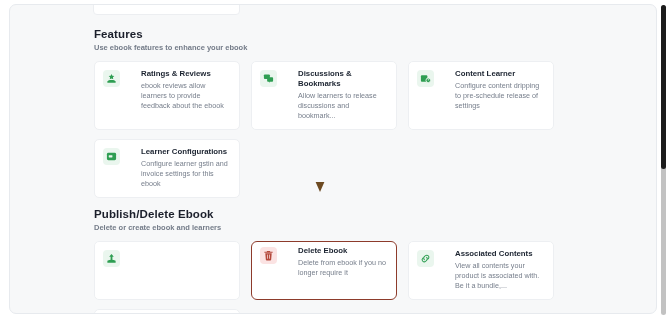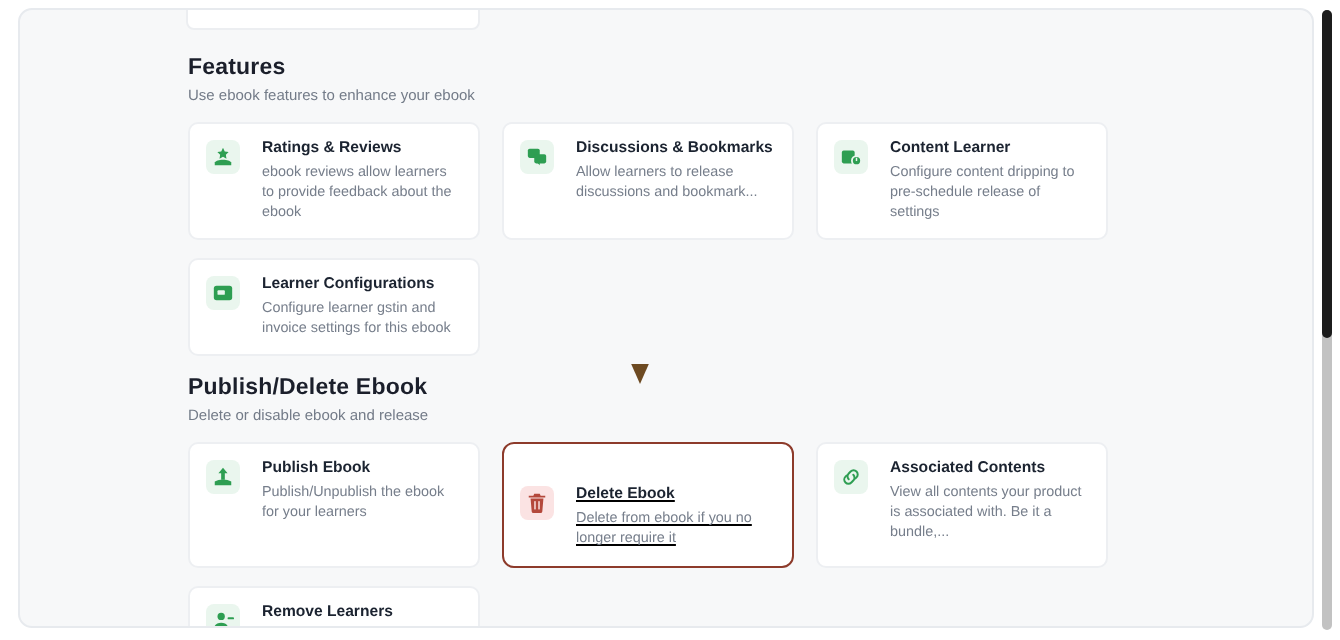--- a/index.html
+++ b/index.html
@@ -88,45 +88,45 @@
     color: #1b1f2b;
     letter-spacing: 0.1px;
     margin: 0 0 2px 0;
     line-height: 14px;
   }
   .section-sub {
     font-size: 7.5px;
     color: #737b88;
     margin: 0 0 8px 0;
     line-height: 10px;
+    font-weight: bold;
   }
 
   .card-row {
     display: flex;
     gap: 11px;
     margin-bottom: 9px;
   }
 
   .card {
     width: 146px;
     min-height: 44px;
     background: #ffffff;
     border: 1px solid #edeff2;
     border-radius: 5px;
     box-sizing: border-box;
     padding: 7px 8px 8px 8px;
     display: flex;
-    gap: 11px;
+    gap: 21px;
     align-items: flex-start;
   }
   .card.highlight {
     border: 1px solid #8d3b2b;
     border-radius: 6px;
-    padding: 20px 8px 9px 8px;
-    text-decoration: underline;
+    padding: 4px 8px 9px 8px;
   }
   .card.ghost {
     visibility: hidden;
   }
 
   .card-icon {
     flex: 0 0 auto;
     width: 17px;
     height: 17px;
     border-radius: 4px;
@@ -232,32 +232,28 @@
                   <div class="card-title">Learner Configurations</div>
                   <div class="card-desc">Configure learner gstin and invoice settings for this ebook</div>
                 </div>
               </div>
               <div class="card ghost"></div>
               <div class="card ghost"></div>
             </div>
           </div>
           <div class="section">
             <div class="section-title">Publish/Delete Ebook</div>
-            <div class="section-sub">Delete or disable ebook and release</div>
+            <div class="section-sub">Delete or create ebook and learners</div>
             <div class="card-row">
               <div class="card">
                 <div class="card-icon">
                   <svg xmlns="http://www.w3.org/2000/svg" width="11" height="11" viewBox="0 0 24 24" fill="#2e9e52">
                     <path d="M12 2l5 6h-3v7h-4V8H7z"></path>
                     <path d="M3 17c2.5-1.6 5.5-2.4 9-2.4s6.5.8 9 2.4v4H3z"></path>
                   </svg>
-                </div>
-                <div class="card-body">
-                  <div class="card-title">Publish Ebook</div>
-                  <div class="card-desc">Publish/Unpublish the ebook for your learners</div>
                 </div>
               </div>
               <div class="card highlight">
                 <div class="card-icon danger">
                   <svg xmlns="http://www.w3.org/2000/svg" width="11" height="11" viewBox="0 0 24 24" fill="#b4483b">
                     <path d="M9 2h6l1 2h5v2H3V4h5z"></path>
                     <path d="M5 7h14l-1.2 14.2A2 2 0 0 1 15.8 23H8.2a2 2 0 0 1-2-1.8z"></path>
                     <rect x="9" y="10" width="1.6" height="9" fill="#fbe3e3"></rect>
                     <rect x="13.4" y="10" width="1.6" height="9" fill="#fbe3e3"></rect>
                   </svg>

